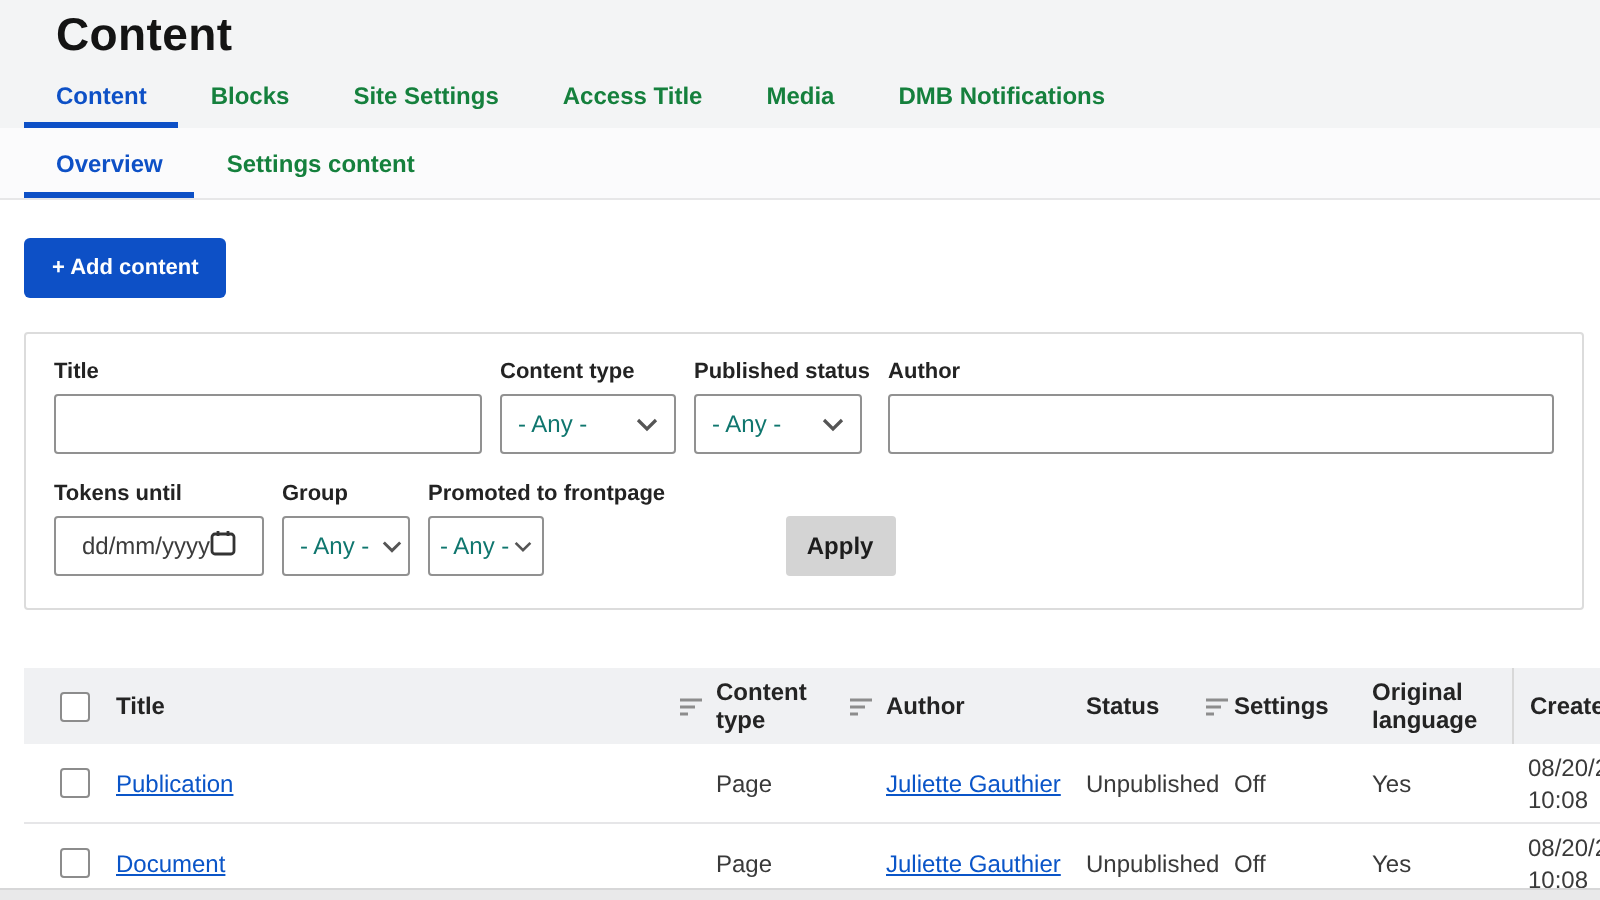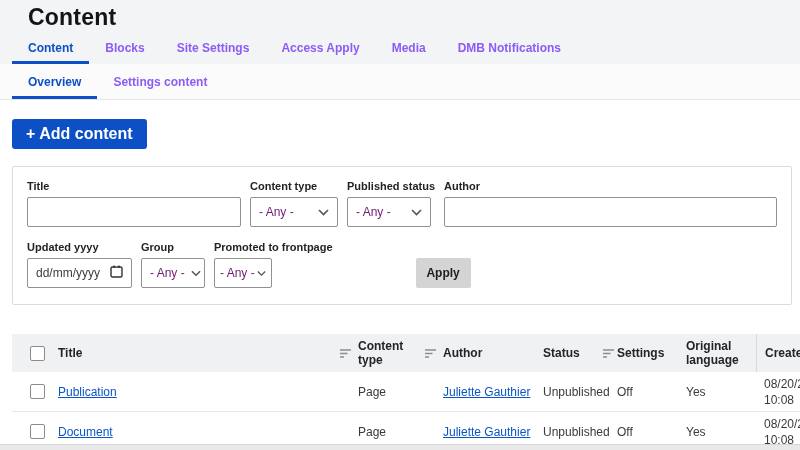--- a/index.html
+++ b/index.html
@@ -13,62 +13,62 @@
     font-family:"Liberation Sans", sans-serif; color:#222; background:#fff;
   }
   
   .topbar{background:var(--topbar_bg); padding:4px 0 0 28px; height:32px;}
   .topbar h1{font-size:23px; font-weight:700; color:#141414; letter-spacing:.2px;}
   .tabs{display:flex; align-items:stretch; padding-left:12px;}
   .tabs.primary{background:var(--topbar_bg); height:32px;}
   .tabs.secondary{background:#fbfbfc; height:36px; border-bottom:1px solid #e7e7e8;}
   .tab{
     position:relative; display:flex; align-items:center; padding:0 16px;
-    font-size:12px; font-weight:700; color:#8b5cf6; cursor:pointer; white-space:nowrap;
+    font-size:12px; font-weight:700; color:#15803d; cursor:pointer; white-space:nowrap;
   }
   .tab.active{color:var(--accent);}
   .tab.active::after{
     content:""; position:absolute; left:0; right:0; bottom:0; height:3px; background:var(--accent);
   }
   
   .main{padding:0 12px;}
   .btn-primary{
     display:inline-block; margin-top:19px; height:30px; padding:0 14px;
-    background:var(--accent); color:#fff; font-family:inherit; font-size:16px; font-weight:700;
+    background:var(--accent); color:#fff; font-family:inherit; font-size:11px; font-weight:700;
     border:none; border-radius:3px; cursor:pointer;
   }
   
   .filter-panel{
     margin-top:17px; border:1px solid #dcdcdc; border-radius:2px; background:#fff;
     padding:13px 14px 16px 14px; width:780px;
   }
   .f-row{display:flex; align-items:flex-end;}
   .f-row + .f-row{margin-top:14px;}
   .field{display:flex; flex-direction:column; margin-right:9px;}
   .field:last-child{margin-right:0;}
   .field label{font-size:11px; font-weight:700; color:#232323; margin-bottom:5px; white-space:nowrap;}
   .tbox{
     height:30px; border:1px solid #919191; border-radius:2px; background:#fff;
     font-family:inherit; font-size:12px; color:#333; padding:0 8px; outline:none;
   }
   .w-title{width:214px;}
   .selectbox{
     height:30px; border:1px solid #919191; border-radius:2px; background:#fff;
     display:flex; align-items:center; justify-content:space-between;
-    padding:0 8px; font-size:12px; color:#701a75; cursor:pointer; white-space:nowrap;
+    padding:0 8px; font-size:12px; color:#0f766e; cursor:pointer; white-space:nowrap;
   }
   .selectbox .chev{display:flex; align-items:center; margin-left:6px;}
   .w-ctype{width:88px;} .w-pstatus{width:84px;} .w-group{width:64px;} .w-promoted{width:58px;}
   .datebox{
     width:105px; height:30px; border:1px solid #919191; border-radius:2px; background:#fff;
-    display:flex; align-items:center; justify-content:space-between; padding:0 8px;
+    display:flex; align-items:center; justify-content:center; padding:0 8px;
     font-size:12px; color:#3c3c3c; cursor:text;
   }
   .btn-apply{
-    height:30px; width:55px; margin-left:74px; background:var(--apply_bg); color:#1d1d1d;
+    height:30px; width:55px; margin-left:51px; background:var(--apply_bg); color:#1d1d1d;
     font-family:inherit; font-size:12px; font-weight:700; border:none; border-radius:2px; cursor:pointer;
   }
   
   .table{margin-top:29px; width:840px;}
   .t-row{display:flex; align-items:center; width:840px;}
   .t-head{background:var(--header_bg); height:38px; font-weight:700; font-size:12px; color:#242424;}
   .t-body-row{height:40px; font-size:12px; color:#3a3a3a; border-bottom:1px solid #e6e6e8; background:#fff;}
   .cell{flex:none; display:flex; align-items:center;}
   .c-cb{width:46px; padding-left:18px;}
   .c-title{width:300px; justify-content:space-between; padding-right:6px;}
@@ -98,21 +98,21 @@
 <div class="page">
 
   <div class="topbar">
     <h1>Content</h1>
   </div>
 
   <div class="tabs primary">
     <div class="tab active">Content</div>
     <div class="tab">Blocks</div>
     <div class="tab">Site Settings</div>
-    <div class="tab">Access Apply</div>
+    <div class="tab">Access Title</div>
     <div class="tab">Media</div>
     <div class="tab">DMB Notifications</div>
   </div>
 
   <div class="tabs secondary">
     <div class="tab active">Overview</div>
     <div class="tab">Settings content</div>
   </div>
 
   <div class="main">
@@ -148,21 +148,21 @@
           </div>
         </div>
         <div class="field" style="flex:1;">
           <label>Author</label>
           <input class="tbox" style="width: 100%;" type="text" value="">
         </div>
       </div>
 
       <div class="f-row">
         <div class="field">
-          <label>Updated yyyy</label>
+          <label>Tokens until</label>
           <div class="datebox">
             <span>dd/mm/yyyy</span>
             <span>
               <svg width="13" height="13" viewBox="0 0 13 13">
                   <rect x="1" y="2" width="11" height="10" rx="1.5" fill="none" stroke="#333" stroke-width="1.4"></rect>
                   <line x1="4" y1="0.5" x2="4" y2="3" stroke="#333" stroke-width="1.4"></line>
                   <line x1="9" y1="0.5" x2="9" y2="3" stroke="#333" stroke-width="1.4"></line>
                 </svg>
             </span>
           </div>

